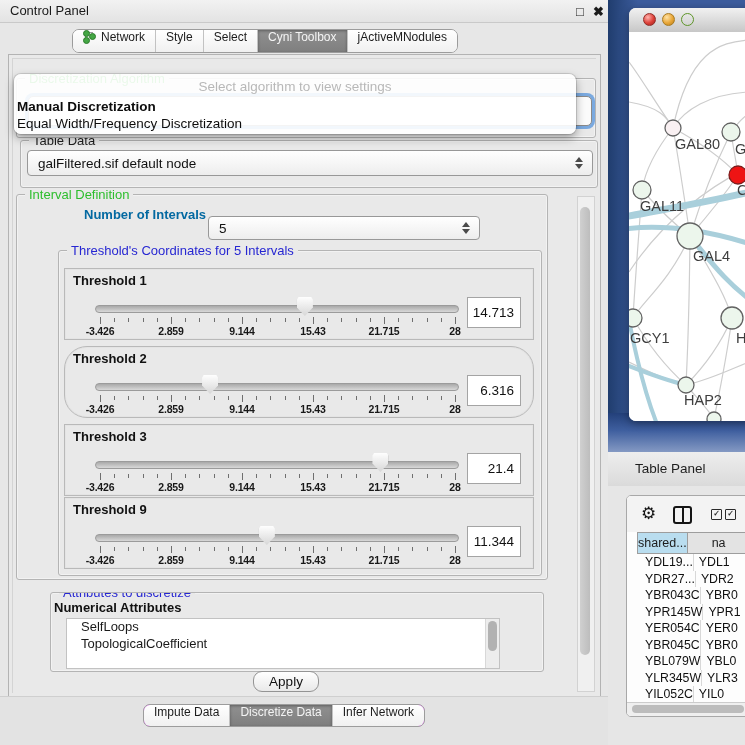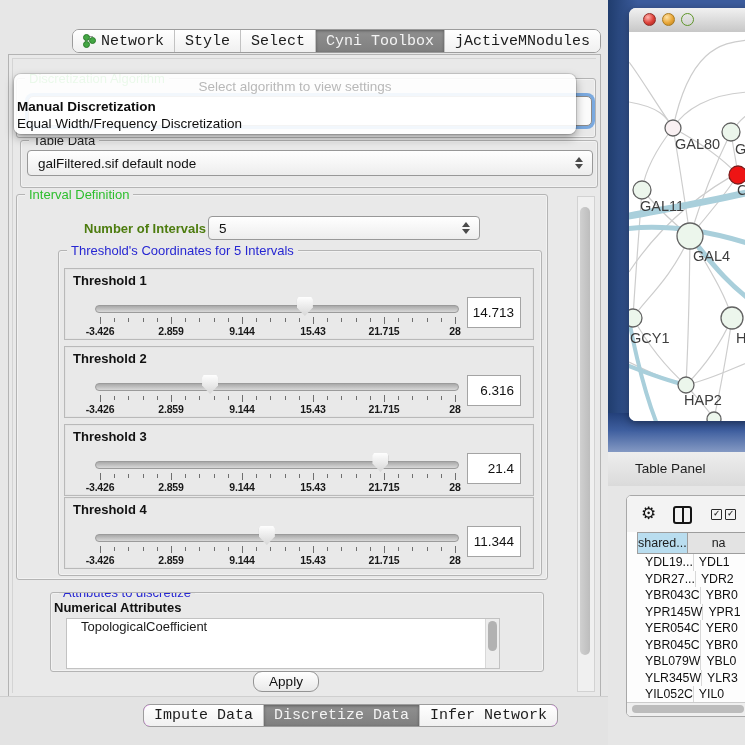--- a/index.html
+++ b/index.html
@@ -10,21 +10,21 @@
   
   #left-pane{left:0;top:0;width:608px;height:745px;background:#e7e7e7;}
   #cp-header{left:0;top:0;width:608px;height:22px;background:linear-gradient(#f2f2f2,#e3e3e3);border-bottom:1px solid #c9c9c9;}
   #cp-title{left:10px;top:3px;font-size:13px;color:#1b1b1b;}
   .win-icon{top:4px;font-size:13px;font-weight:bold;color:#1b1b1b;cursor:default;}
   #float-icon{left:576px;}
   #close-icon{left:593px;}
 
   
   #top-tabs{left:72px;top:29px;height:22px;display:flex;border:1px solid #9c9c9c;border-radius:7px;overflow:hidden;background:#fff;}
-  .seg{display:flex;align-items:center;padding:0 10px;font-size:15px;color:#1c1c1c;background:linear-gradient(#ffffff,#f0f0f0);border-left:1px solid #c2c2c2;white-space:nowrap;font-family:Liberation Mono, monospace;}
+  .seg{display:flex;padding:0 10px;font-size:12px;color:#1c1c1c;background:linear-gradient(#ffffff,#f0f0f0);border-left:1px solid #c2c2c2;white-space:nowrap;}
   .seg:first-child{border-left:none;}
   .seg.selected{background:linear-gradient(#909090,#7f7f7f);color:#f4f4f4;box-shadow:inset 0 1px 3px rgba(0,0,0,.35);}
   .net-ic{width:13px;height:14px;position:relative;margin-right:5px;}
   .net-ic i{position:absolute;width:5px;height:5px;border-radius:50%;background:#44a644;border:1px solid #2c7c2c;}
   .net-ic i:nth-child(1){left:0;top:0;}
   .net-ic i:nth-child(2){left:0;top:7px;}
   .net-ic i:nth-child(3){left:6px;top:3px;}
   .net-ic b{position:absolute;left:2px;top:2px;width:7px;height:8px;border-left:1px solid #9a9a9a;border-top:1px solid #9a9a9a;}
 
   #main-panel{left:8px;top:54px;width:591px;height:642px;border:1px solid #b3b3b3;background:#e9e9e9;}
@@ -49,21 +49,21 @@
   .alg-option{left:3px;font-size:13.5px;color:#0d0d0d;white-space:nowrap;}
   #alg-opt0{top:25px;font-weight:bold;}
   #alg-opt1{top:42px;text-align:center;}
 
   
   #td-group{left:20px;top:140px;width:576px;height:46px;z-index:2;}
   #td-combo{left:27px;top:150px;width:566px;height:26px;}
 
   
   #iv-group{left:16px;top:194px;width:530px;height:384px;}
-  #ni-label{left:84px;top:221px;font-size:13px;font-weight:bold;color:#4d7c0f;}
+  #ni-label{left:84px;top:207px;font-size:13px;font-weight:bold;color:#0369a1;}
   #ni-spinner{left:208px;top:216px;width:272px;height:24px;}
   #th-group{left:58px;top:250px;width:482px;height:324px;}
 
   .th-box{position:absolute;left:64px;width:468px;height:70px;border:1px solid #b9b9b9;box-shadow:inset 0 0 0 1px #e4e4e4;background:#e9e9e9;}
   .th-label{position:absolute;left:8px;top:4px;font-size:13px;font-weight:bold;color:#111;}
   .th-track{position:absolute;left:30px;top:36px;width:362px;height:6px;border-radius:4px;background:linear-gradient(#a9a9a9,#d8d8d8);border:1px solid #9b9b9b;}
   .th-handle{position:absolute;top:28px;width:16px;height:19px;background:linear-gradient(#fefefe,#d7d7d7);clip-path:polygon(10% 0,90% 0,100% 14%,100% 55%,50% 100%,0 55%,0 14%);filter:drop-shadow(0 0 1px #777);}
   .tick{position:absolute;width:1px;background:#6f6f6f;}
   .tick.minor{top:49px;height:4px;}
   .tick.major{top:48px;height:7px;}
@@ -124,20 +124,25 @@
   #tp-hscroll{left:0;top:206px;width:100%;height:13px;background:#efefef;border-top:1px solid #cccccc;}
   #tp-hthumb{position:absolute;left:5px;top:2px;width:112px;height:8px;border-radius:4px;background:#bcbcbc;}
 </style>
 </head>
 <body>
 
 <div id="root">
 
   <div id="left-pane" class="abs">
 
+    <div id="cp-header" class="abs">
+      <div id="cp-title" class="abs">Control Panel</div>
+      <div id="float-icon" class="abs win-icon">□</div>
+      <div id="close-icon" class="abs win-icon">✖</div>
+    </div>
 
     <div id="top-tabs" class="abs">
         <div class="seg">
           <span class="net-ic">
             <b></b>
             <i></i>
             <i></i>
             <i></i>
           </span>
           <span>Network</span>
@@ -227,21 +232,21 @@
           <div class="tick minor" style="left: 361.6px;"></div>
           <div class="tick minor" style="left: 375.8px;"></div>
           <div class="tick major" style="left: 390px;"></div>
           <div class="scale-lab" style="left: 10px;">-3.426</div>
           <div class="scale-lab" style="left: 81px;">2.859</div>
           <div class="scale-lab" style="left: 152px;">9.144</div>
           <div class="scale-lab" style="left: 223px;">15.43</div>
           <div class="scale-lab" style="left: 294px;">21.715</div>
           <div class="scale-lab" style="left: 365px;">28</div>
         </div>
-        <div class="th-box" style="top: 346px;">
+        <div class="th-box" style="top: 346px; border-radius: 23px;">
     <div class="th-label">Threshold 2</div>
     <div class="th-track"></div>
     <div class="th-handle" style="left: 137.049px;"></div>
     <input class="th-value" readonly="" value="6.316" style="">
   <div class="tick major" style="left: 35px;"></div>
           <div class="tick minor" style="left: 49.2px;"></div>
           <div class="tick minor" style="left: 63.4px;"></div>
           <div class="tick minor" style="left: 77.6px;"></div>
           <div class="tick minor" style="left: 91.8px;"></div>
           <div class="tick major" style="left: 106px;"></div>
@@ -304,21 +309,21 @@
           <div class="tick minor" style="left: 375.8px;"></div>
           <div class="tick major" style="left: 390px;"></div>
           <div class="scale-lab" style="left: 10px;">-3.426</div>
           <div class="scale-lab" style="left: 81px;">2.859</div>
           <div class="scale-lab" style="left: 152px;">9.144</div>
           <div class="scale-lab" style="left: 223px;">15.43</div>
           <div class="scale-lab" style="left: 294px;">21.715</div>
           <div class="scale-lab" style="left: 365px;">28</div>
         </div>
         <div class="th-box" style="top: 497px;">
-    <div class="th-label">Threshold 4</div>
+    <div class="th-label">Threshold 9</div>
     <div class="th-track"></div>
     <div class="th-handle" style="left: 193.848px;"></div>
     <input class="th-value" readonly="" value="11.344" style="">
   <div class="tick major" style="left: 35px;"></div>
           <div class="tick minor" style="left: 49.2px;"></div>
           <div class="tick minor" style="left: 63.4px;"></div>
           <div class="tick minor" style="left: 77.6px;"></div>
           <div class="tick minor" style="left: 91.8px;"></div>
           <div class="tick major" style="left: 106px;"></div>
           <div class="tick minor" style="left: 120.2px;"></div>
@@ -349,20 +354,21 @@
           <div class="scale-lab" style="left: 365px;">28</div>
         </div>
       </div>
 
     <div id="attr-group" class="abs groupbox">
       <span class="grouptitle gt-blue">Attributes to discretize</span>
     </div>
     <div id="attr-label" class="abs">Numerical Attributes</div>
     <div id="attr-list" class="abs">
       <div id="attr-items">
+          <div class="attr-item">SelfLoops</div>
           <div class="attr-item">TopologicalCoefficient</div>
         </div>
       <div id="attr-scroll">
           <div id="attr-thumb"></div>
         </div>
     </div>
 
     <div id="apply-btn" class="abs">Apply</div>
 
     <div id="lp-scroll" class="abs">

